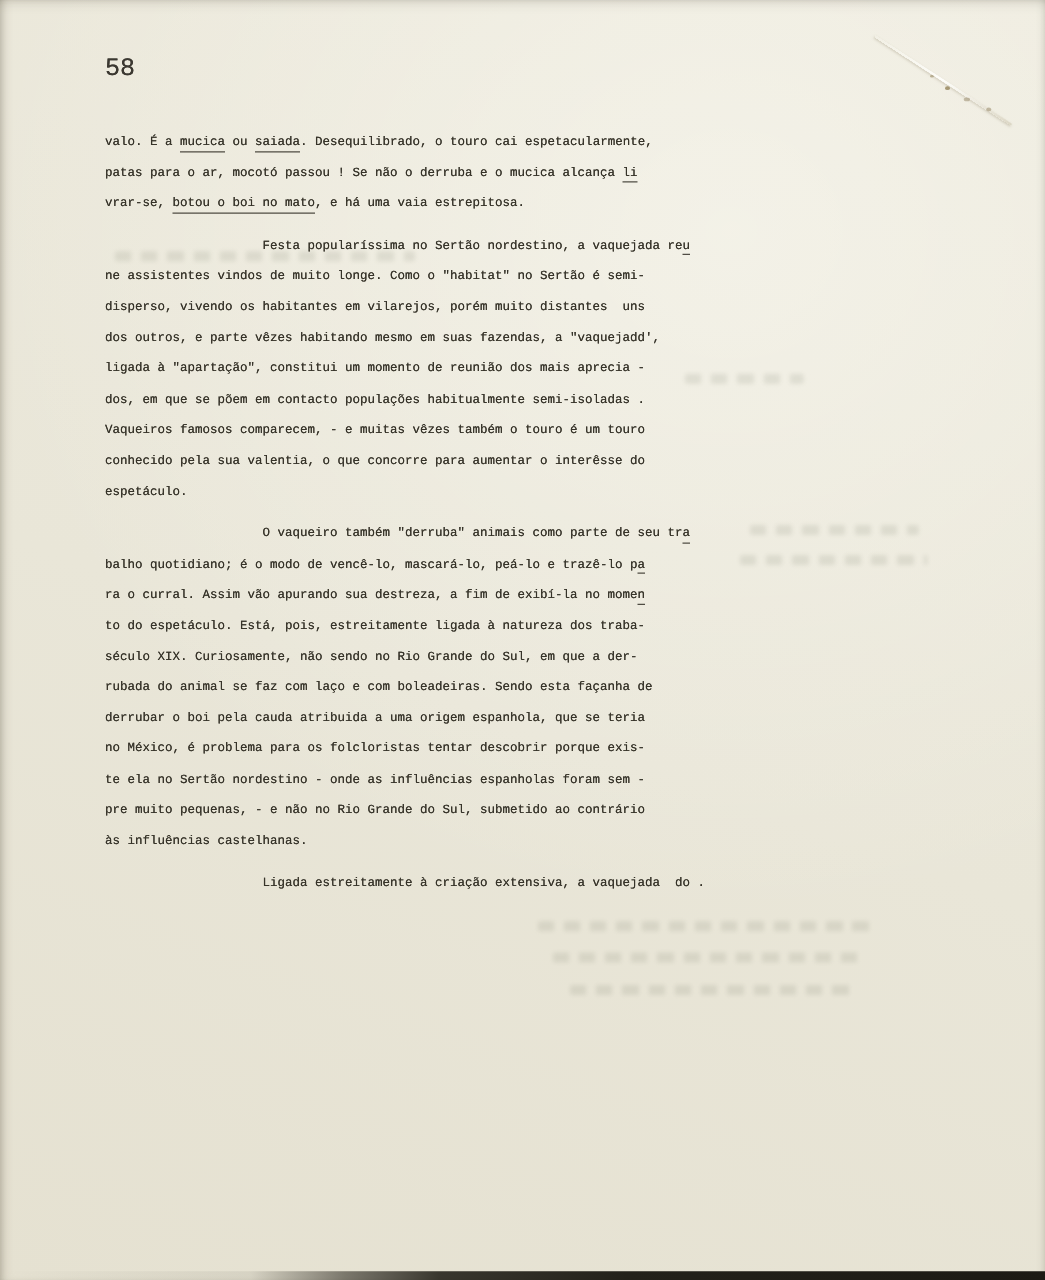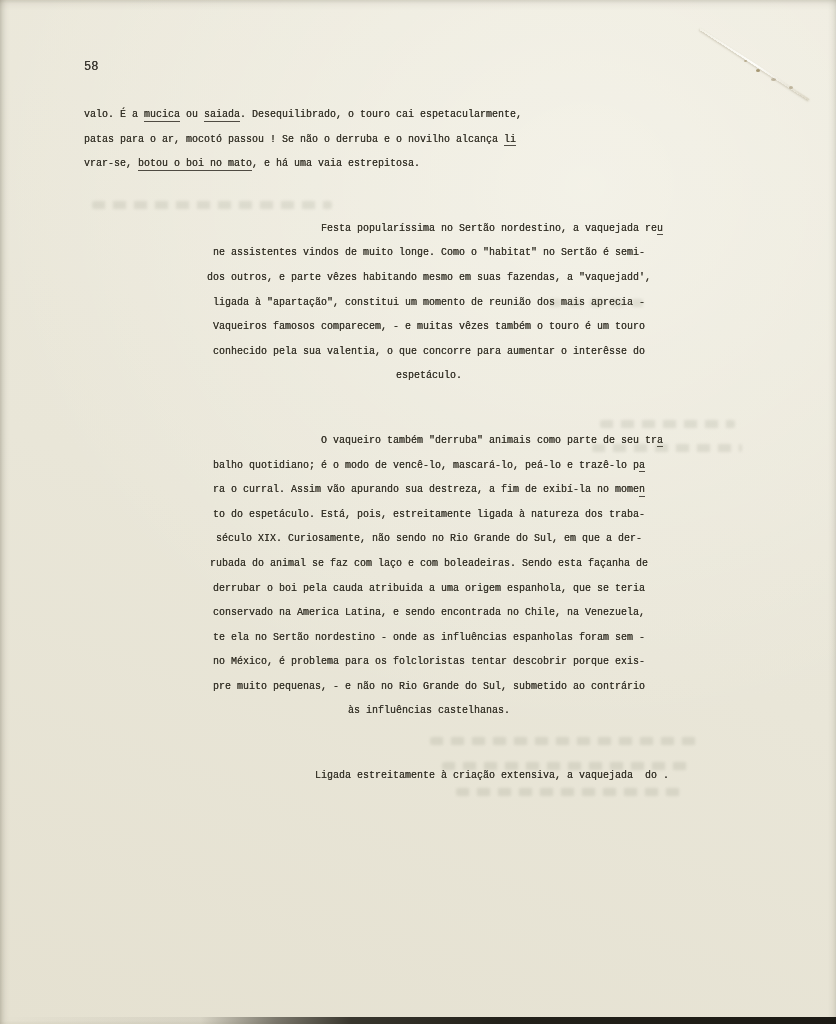--- a/index.html
+++ b/index.html
@@ -26,32 +26,32 @@
     position: absolute; left: 0; right: 0; bottom: 0; height: 7px;
     background: linear-gradient(90deg,
       rgba(35,32,24,0.00) 0%,
       rgba(35,32,24,0.08) 24%,
       rgba(35,32,24,0.55) 33%,
       rgba(38,36,28,0.90) 42%,
       #23211a 60%,
       #1c1a14 100%);
   }
   .page-number {
-    position: absolute; left: 84px; top: 60px;
-    font-size: 12px; color: #3b3831;
+    position: absolute; left: 84px; top: 44px;
+    font-size: 20px; color: #3b3831;
     text-shadow: 0 0 0.5px #3b3831;
   }
   .typewritten {
     position: absolute; left: 84px; top: 103px; width: 690px;
     font-size: 10px; line-height: 24.6px;
     color: #363329;
     text-shadow: 0 0 0.5px rgba(54,51,41,0.9);
   }
   .paragraph { margin: 0; }
-  .paragraph + .paragraph { margin-top: 40px; text-align: center; }
+  .paragraph + .paragraph { margin-top: 9px; }
   .paragraph.indent .line:first-child { text-indent: 126px; }
   .line { white-space: pre; height: 24.6px; }
   .u { border-bottom: 1.5px solid rgba(50,47,39,0.85); padding-bottom: 0.5px; }
   
   .ghost {
     position: absolute; height: 8px; border-radius: 2px;
     background: repeating-linear-gradient(90deg,
       rgba(108,112,92,0.30) 0 13px, rgba(108,112,92,0) 13px 21px);
     filter: blur(1.6px); opacity: 0.45; pointer-events: none;
   }
@@ -78,43 +78,44 @@
 <div class="speck s1"></div>
 <div class="speck s2"></div>
 <div class="speck s3"></div>
 <div class="speck s4"></div>
 
 <div class="page-number">58</div>
 
 <div class="typewritten">
     <div class="paragraph">
       <div class="line"><span>valo. É a </span><span class="u">mucica</span><span> ou </span><span class="u">saiada</span><span>. Desequilibrado, o touro cai espetacularmente,</span></div>
-      <div class="line"><span>patas para o ar, mocotó passou ! Se não o derruba e o novilho alcança </span><span class="u">li</span></div>
+      <div class="line"><span>patas para o ar, mocotó passou ! Se não o derruba e o mucica alcança </span><span class="u">li</span></div>
       <div class="line"><span>vrar-se, </span><span class="u">botou o boi no mato</span><span>, e há uma vaia estrepitosa.</span></div>
     </div>
     <div class="paragraph indent">
       <div class="line"><span>Festa popularíssima no Sertão nordestino, a vaquejada re</span><span class="u">u</span></div>
       <div class="line"><span>ne assistentes vindos de muito longe. Como o "habitat" no Sertão é semi-</span></div>
+      <div class="line"><span>disperso, vivendo os habitantes em vilarejos, porém muito distantes  uns</span></div>
       <div class="line"><span>dos outros, e parte vêzes habitando mesmo em suas fazendas, a "vaquejadd',</span></div>
       <div class="line"><span>ligada à "apartação", constitui um momento de reunião dos mais aprecia -</span></div>
+      <div class="line"><span>dos, em que se põem em contacto populações habitualmente semi-isoladas .</span></div>
       <div class="line"><span>Vaqueiros famosos comparecem, - e muitas vêzes também o touro é um touro</span></div>
       <div class="line"><span>conhecido pela sua valentia, o que concorre para aumentar o interêsse do</span></div>
       <div class="line"><span>espetáculo.</span></div>
     </div>
     <div class="paragraph indent">
       <div class="line"><span>O vaqueiro também "derruba" animais como parte de seu tr</span><span class="u">a</span></div>
       <div class="line"><span>balho quotidiano; é o modo de vencê-lo, mascará-lo, peá-lo e trazê-lo p</span><span class="u">a</span></div>
       <div class="line"><span>ra o curral. Assim vão apurando sua destreza, a fim de exibí-la no mome</span><span class="u">n</span></div>
       <div class="line"><span>to do espetáculo. Está, pois, estreitamente ligada à natureza dos traba-</span></div>
       <div class="line"><span>século XIX. Curiosamente, não sendo no Rio Grande do Sul, em que a der-</span></div>
       <div class="line"><span>rubada do animal se faz com laço e com boleadeiras. Sendo esta façanha de</span></div>
       <div class="line"><span>derrubar o boi pela cauda atribuida a uma origem espanhola, que se teria</span></div>
-      <div class="line"><span>conservado na America Latina, e sendo encontrada no Chile, na Venezuela,</span></div>
+      <div class="line"><span>no México, é problema para os folcloristas tentar descobrir porque exis-</span></div>
       <div class="line"><span>te ela no Sertão nordestino - onde as influências espanholas foram sem -</span></div>
-      <div class="line"><span>no México, é problema para os folcloristas tentar descobrir porque exis-</span></div>
       <div class="line"><span>pre muito pequenas, - e não no Rio Grande do Sul, submetido ao contrário</span></div>
       <div class="line"><span>às influências castelhanas.</span></div>
     </div>
     <div class="paragraph indent">
       <div class="line"><span>Ligada estreitamente à criação extensiva, a vaquejada  do .</span></div>
     </div>
   </div>
 
 <div class="ghost" style="left:92px;  top:201px; width:240px;"></div>
 <div class="ghost" style="left:548px; top:299px; width:95px;"></div>

